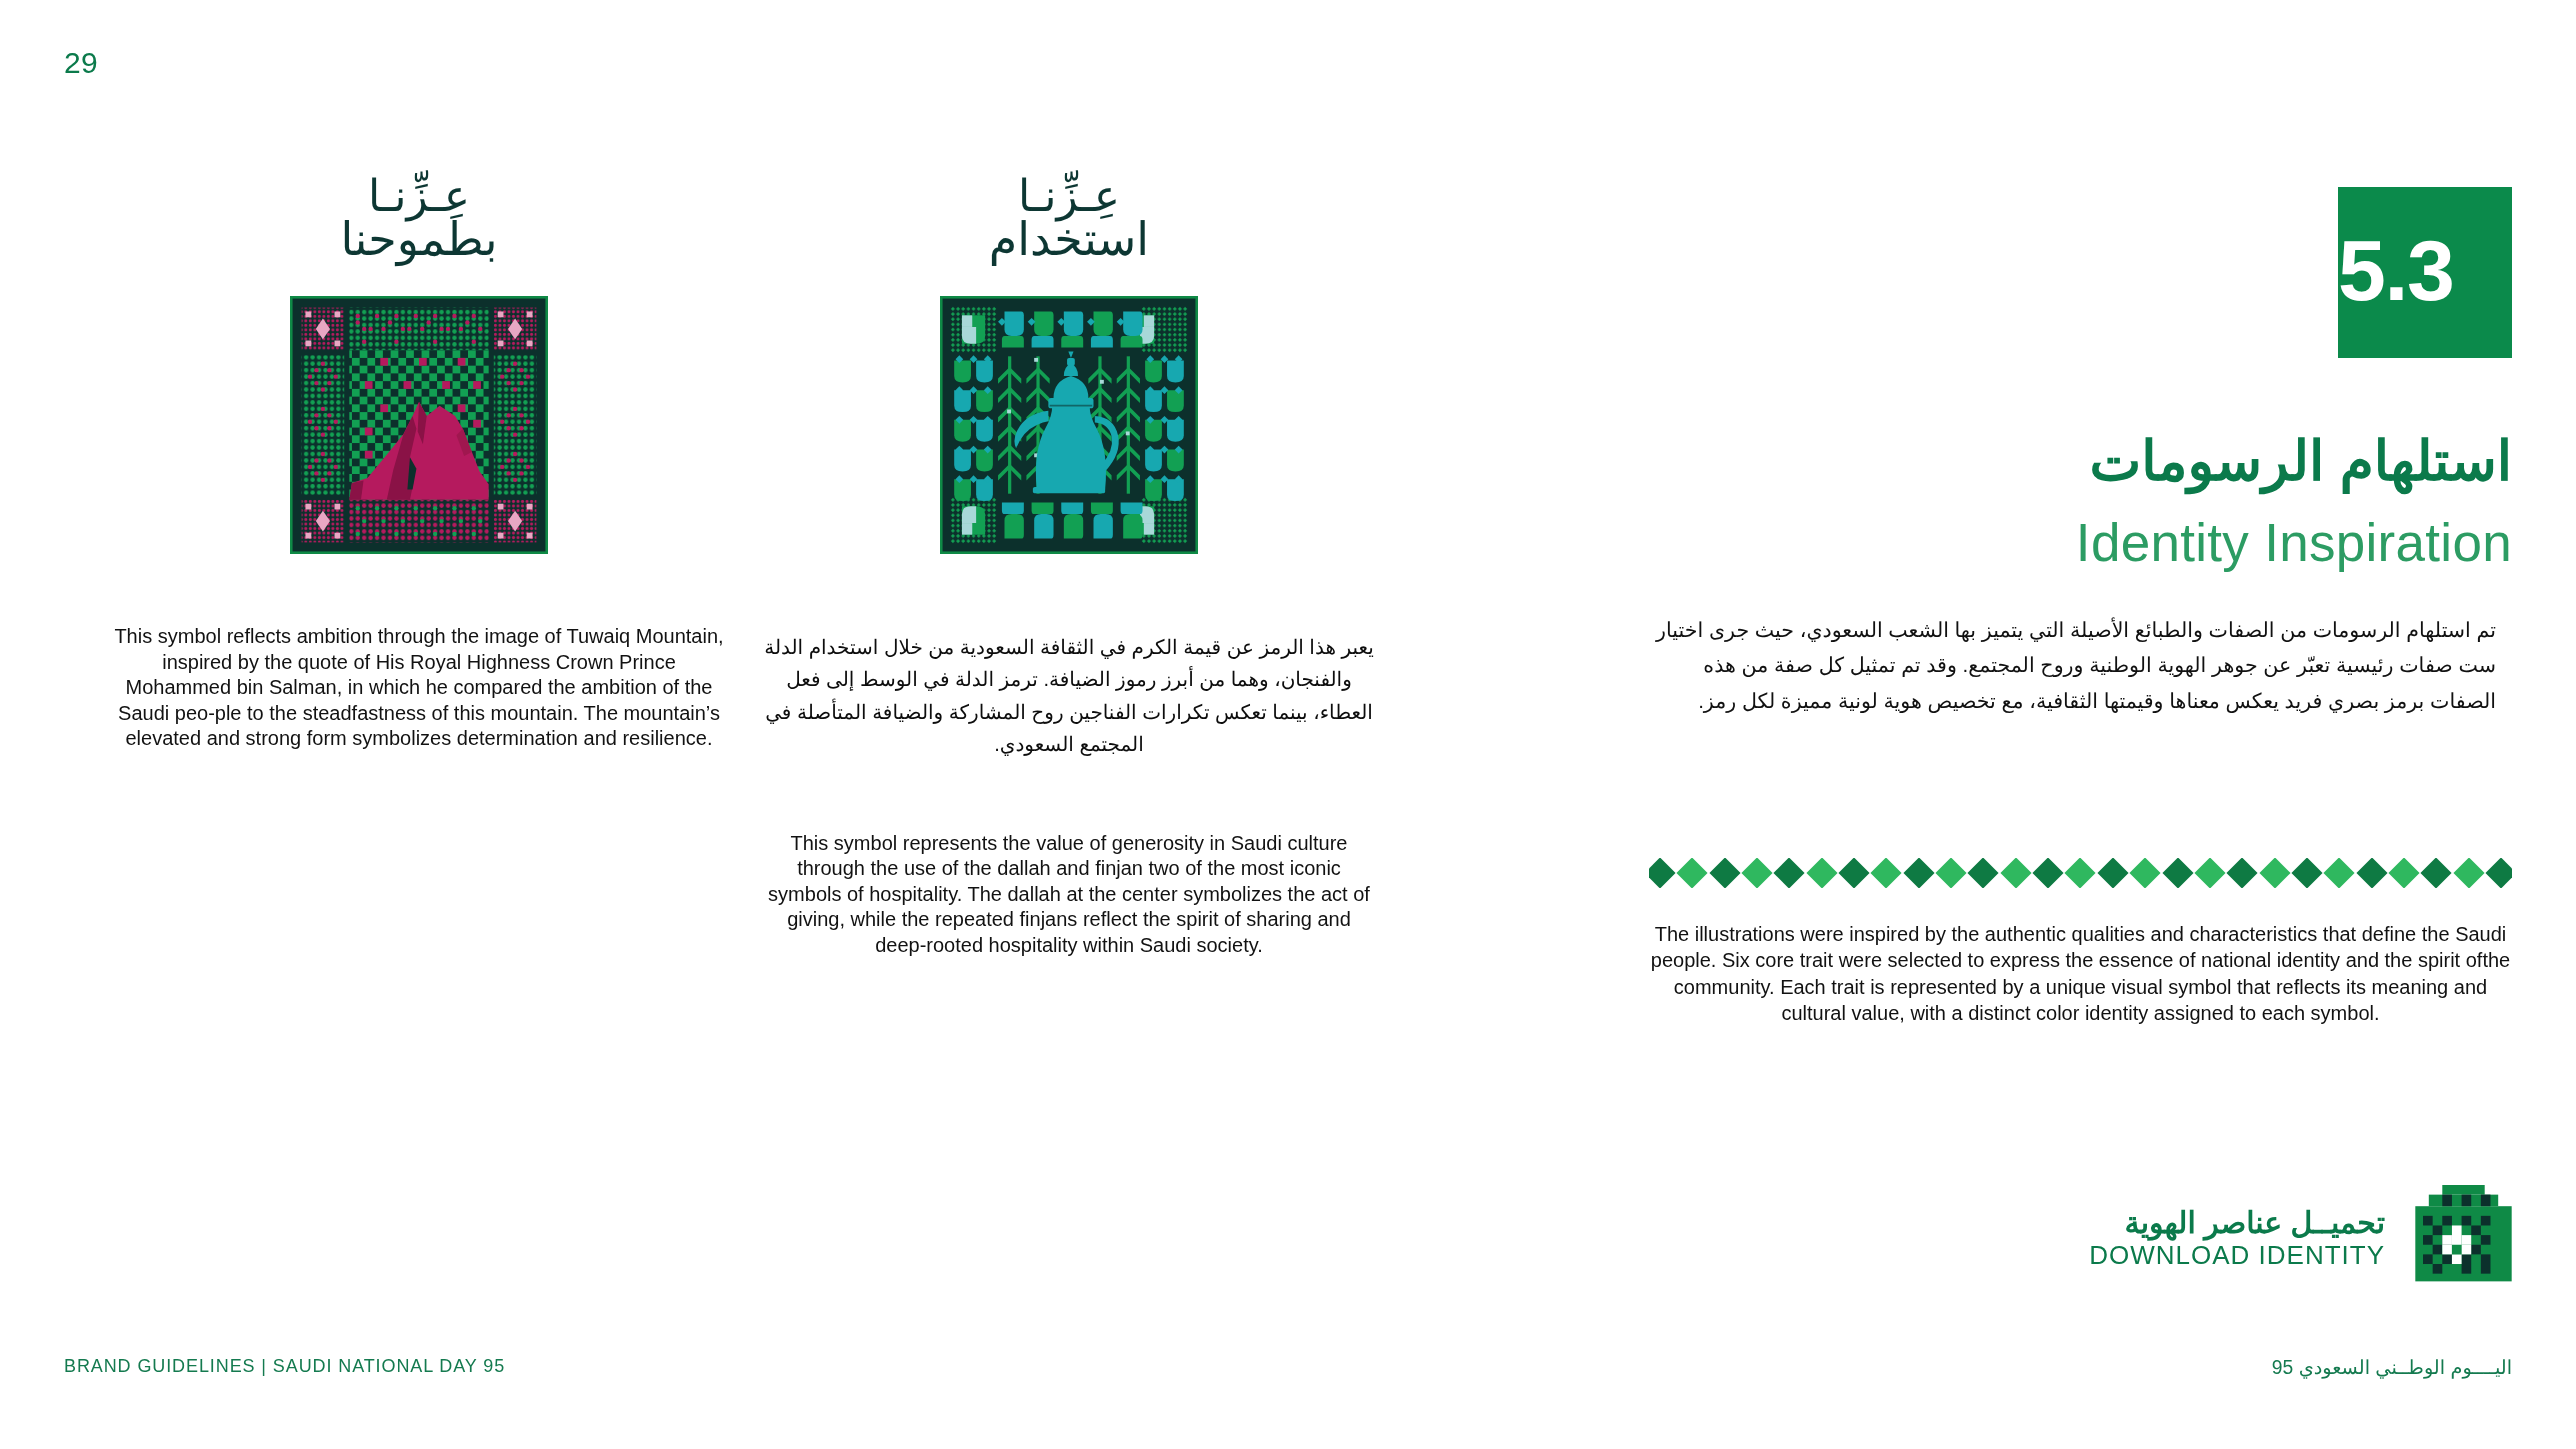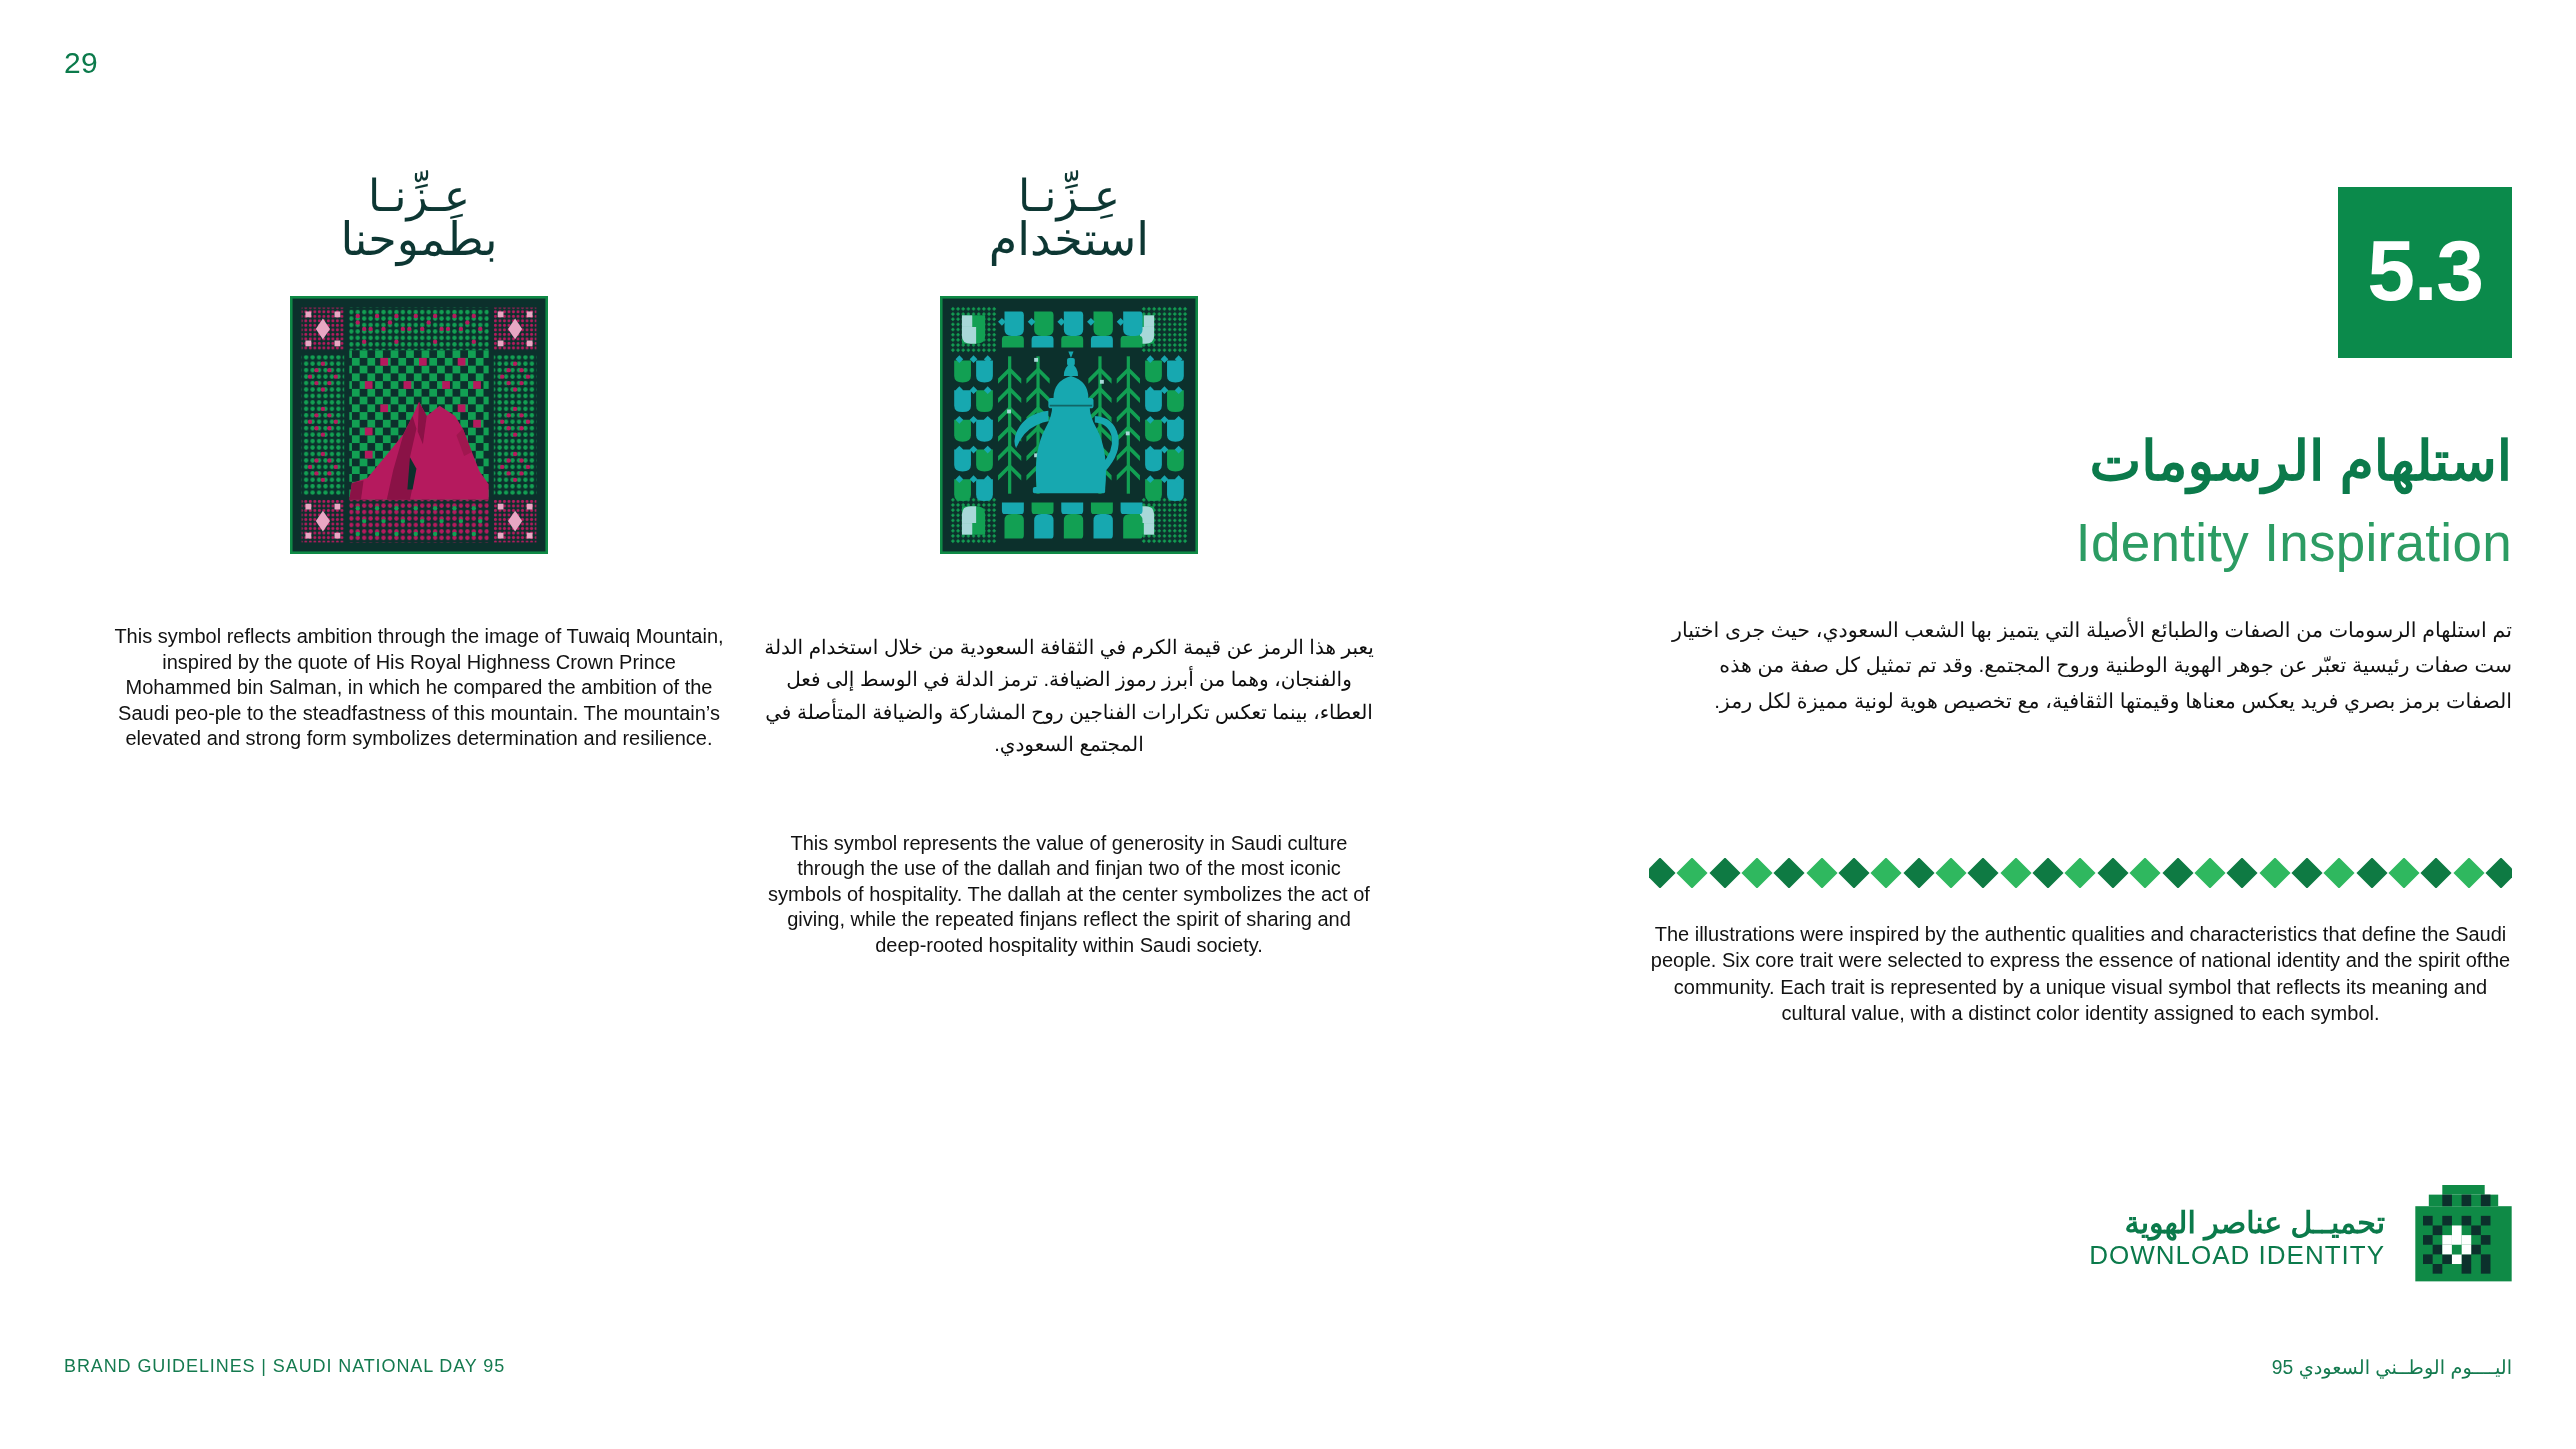--- a/index.html
+++ b/index.html
@@ -54,42 +54,42 @@
     font-stretch:condensed;
     padding:0 16.7px;
   }
 
   
   .right{position:absolute;left:1649px;top:0;width:863px;height:1449px;}
 
   .sec-badge{
     position:absolute;right:0;top:187px;
     width:174px;height:171px;background:#0b8a4b;
-    display:flex;align-items:center;justify-content:center;
+    display:flex;align-items:center;justify-content:flex-start;
   }
   .sec-badge span{
     color:#ffffff;font-size:86px;font-weight:700;
     letter-spacing:-1.3px;line-height:1;
     transform:translateY(-2.6px);
   }
 
   .r-title-ar{
     position:absolute;right:0;top:433px;width:100%;
     text-align:right;direction:rtl;
     color:#0b7a4b;font-size:55px;font-weight:700;line-height:1.05;
   }
   .r-title-en{
     position:absolute;right:0;top:515px;width:100%;
     text-align:right;
     color:#2c9c63;font-size:53px;font-weight:400;line-height:1.05;
     letter-spacing:0.3px;
   }
 
   .r-body-ar{
-    position:absolute;right:0;top:612px;width:100%;
+    position:absolute;right:16px;top:612px;width:100%;
     direction:rtl;text-align:right;
     color:#111111;font-size:20.6px;line-height:1.72;
   }
 
   .divider{
     position:absolute;right:0;top:858px;width:100%;height:30px;
     display:flex;justify-content:space-between;align-items:center;
     overflow:hidden;
   }
   .dia{width:22px;height:22px;transform:rotate(45deg);flex:0 0 auto;}

